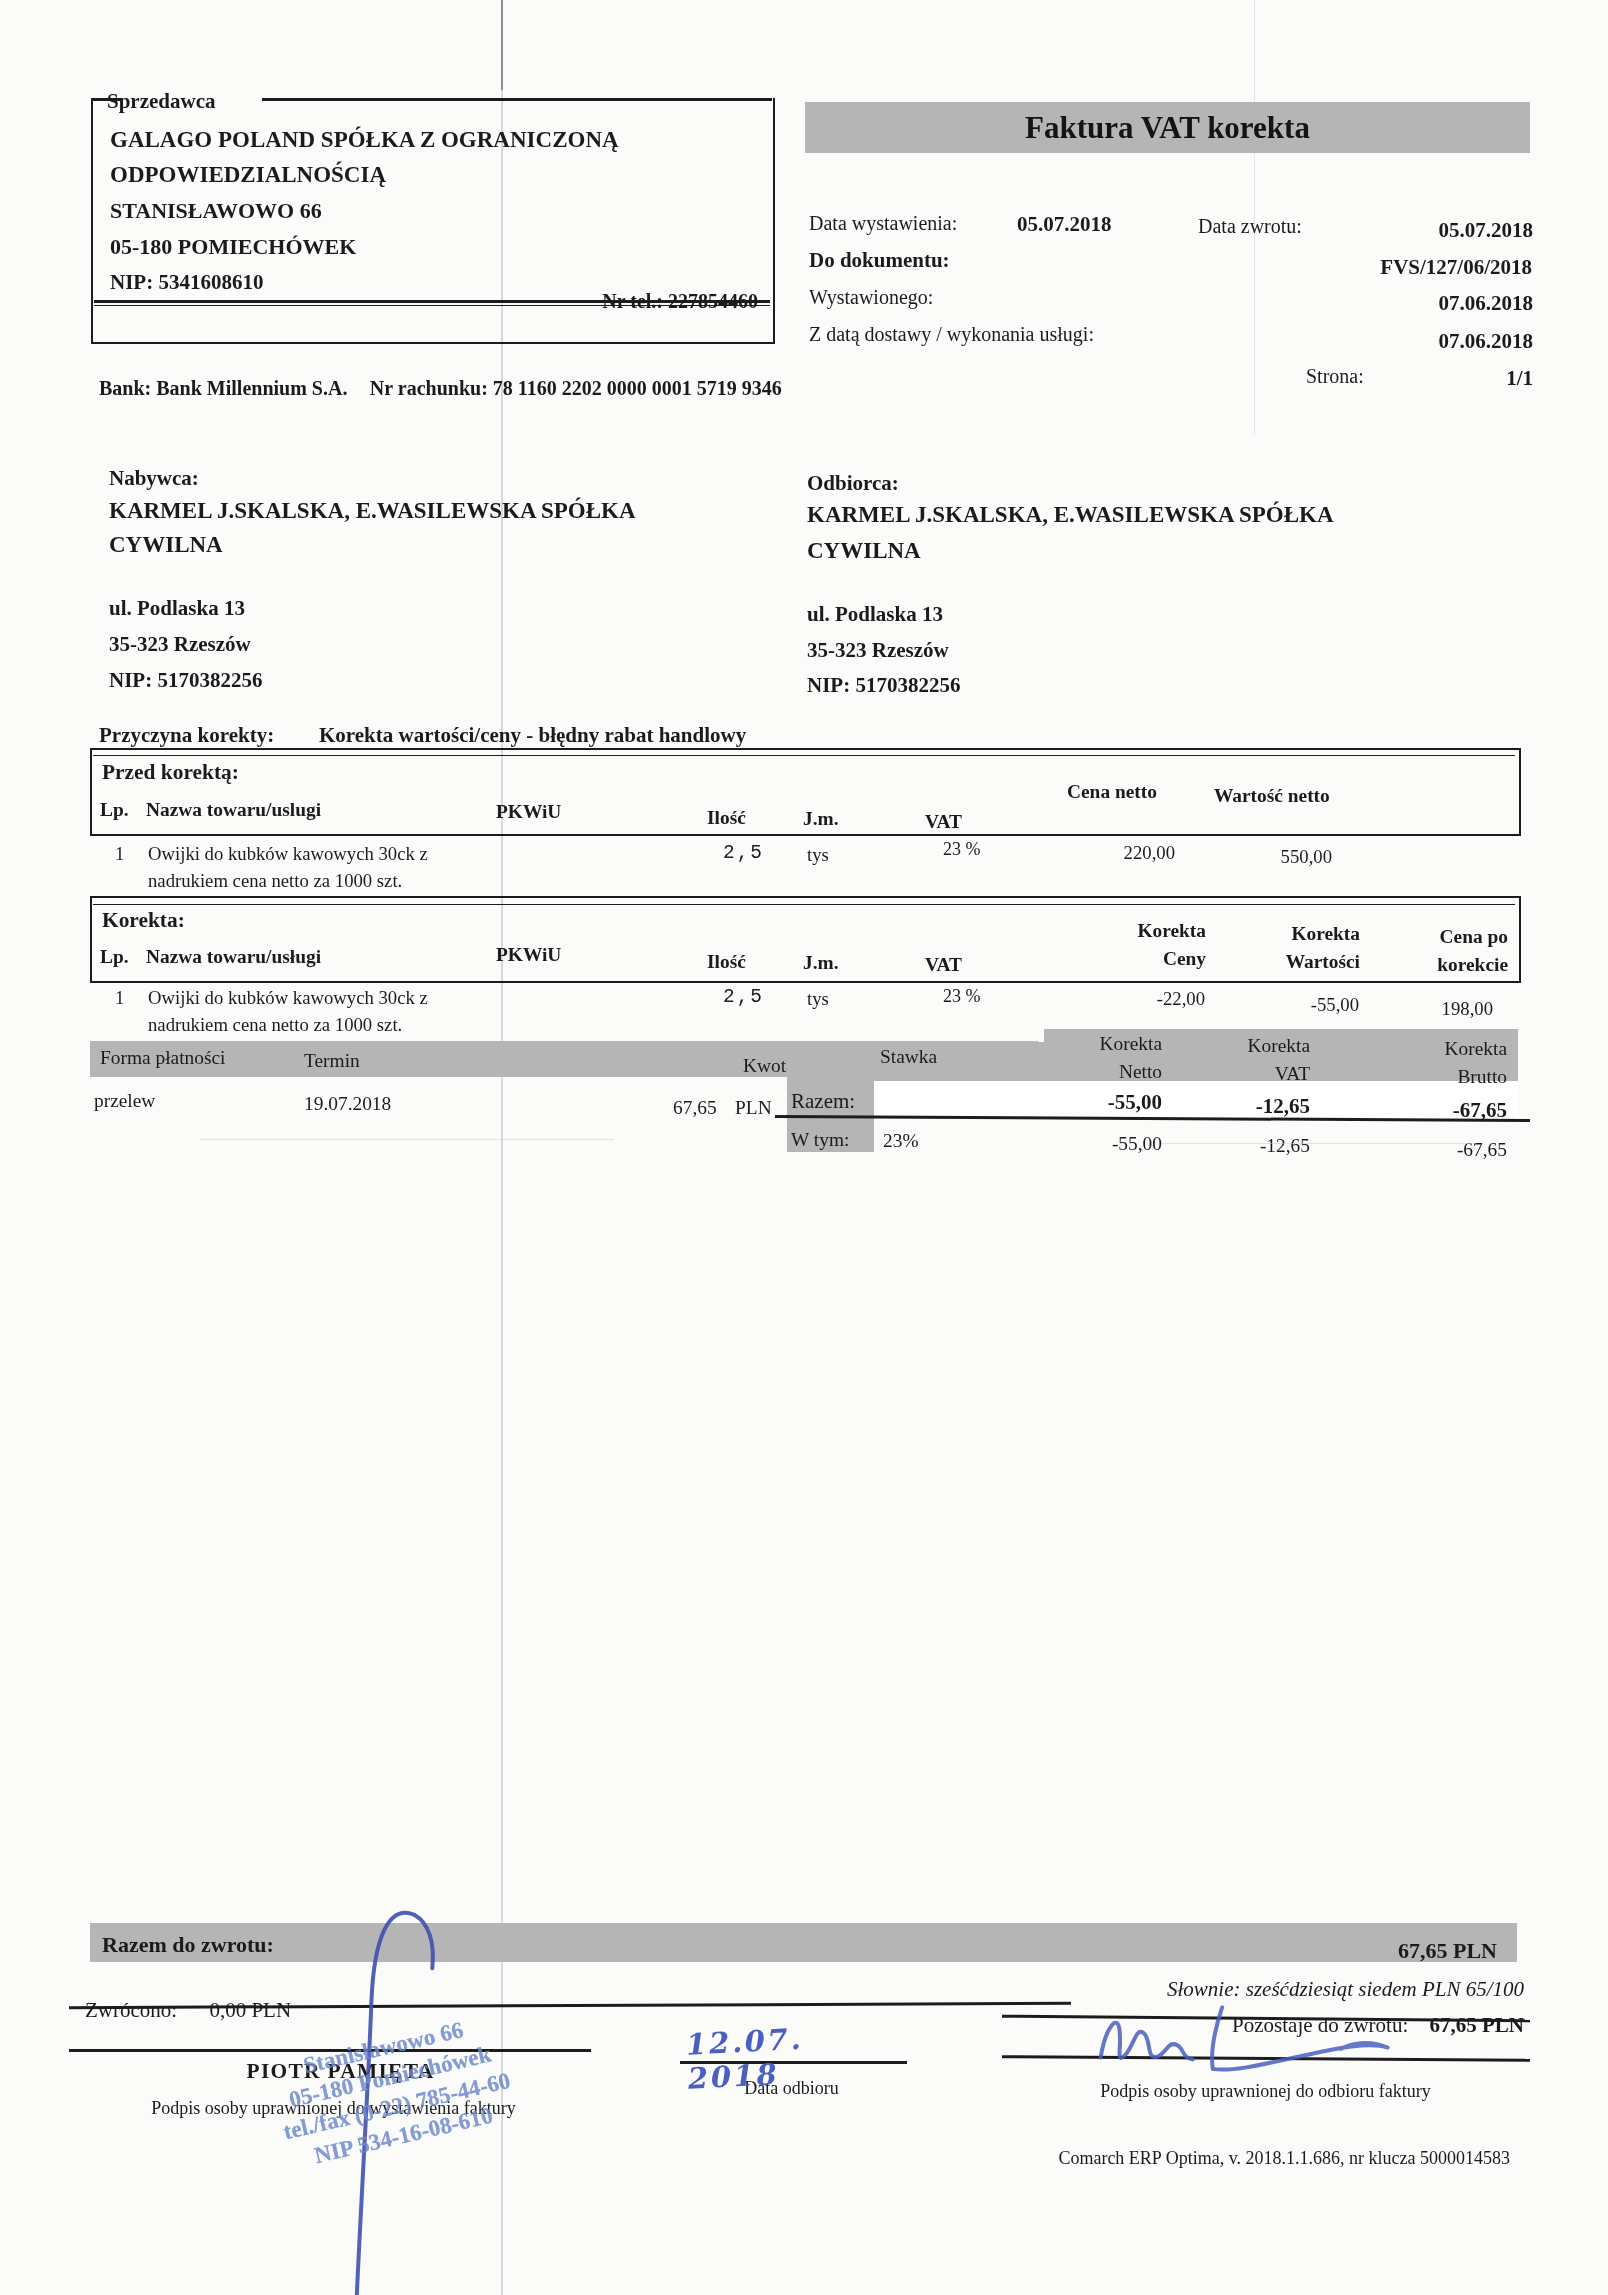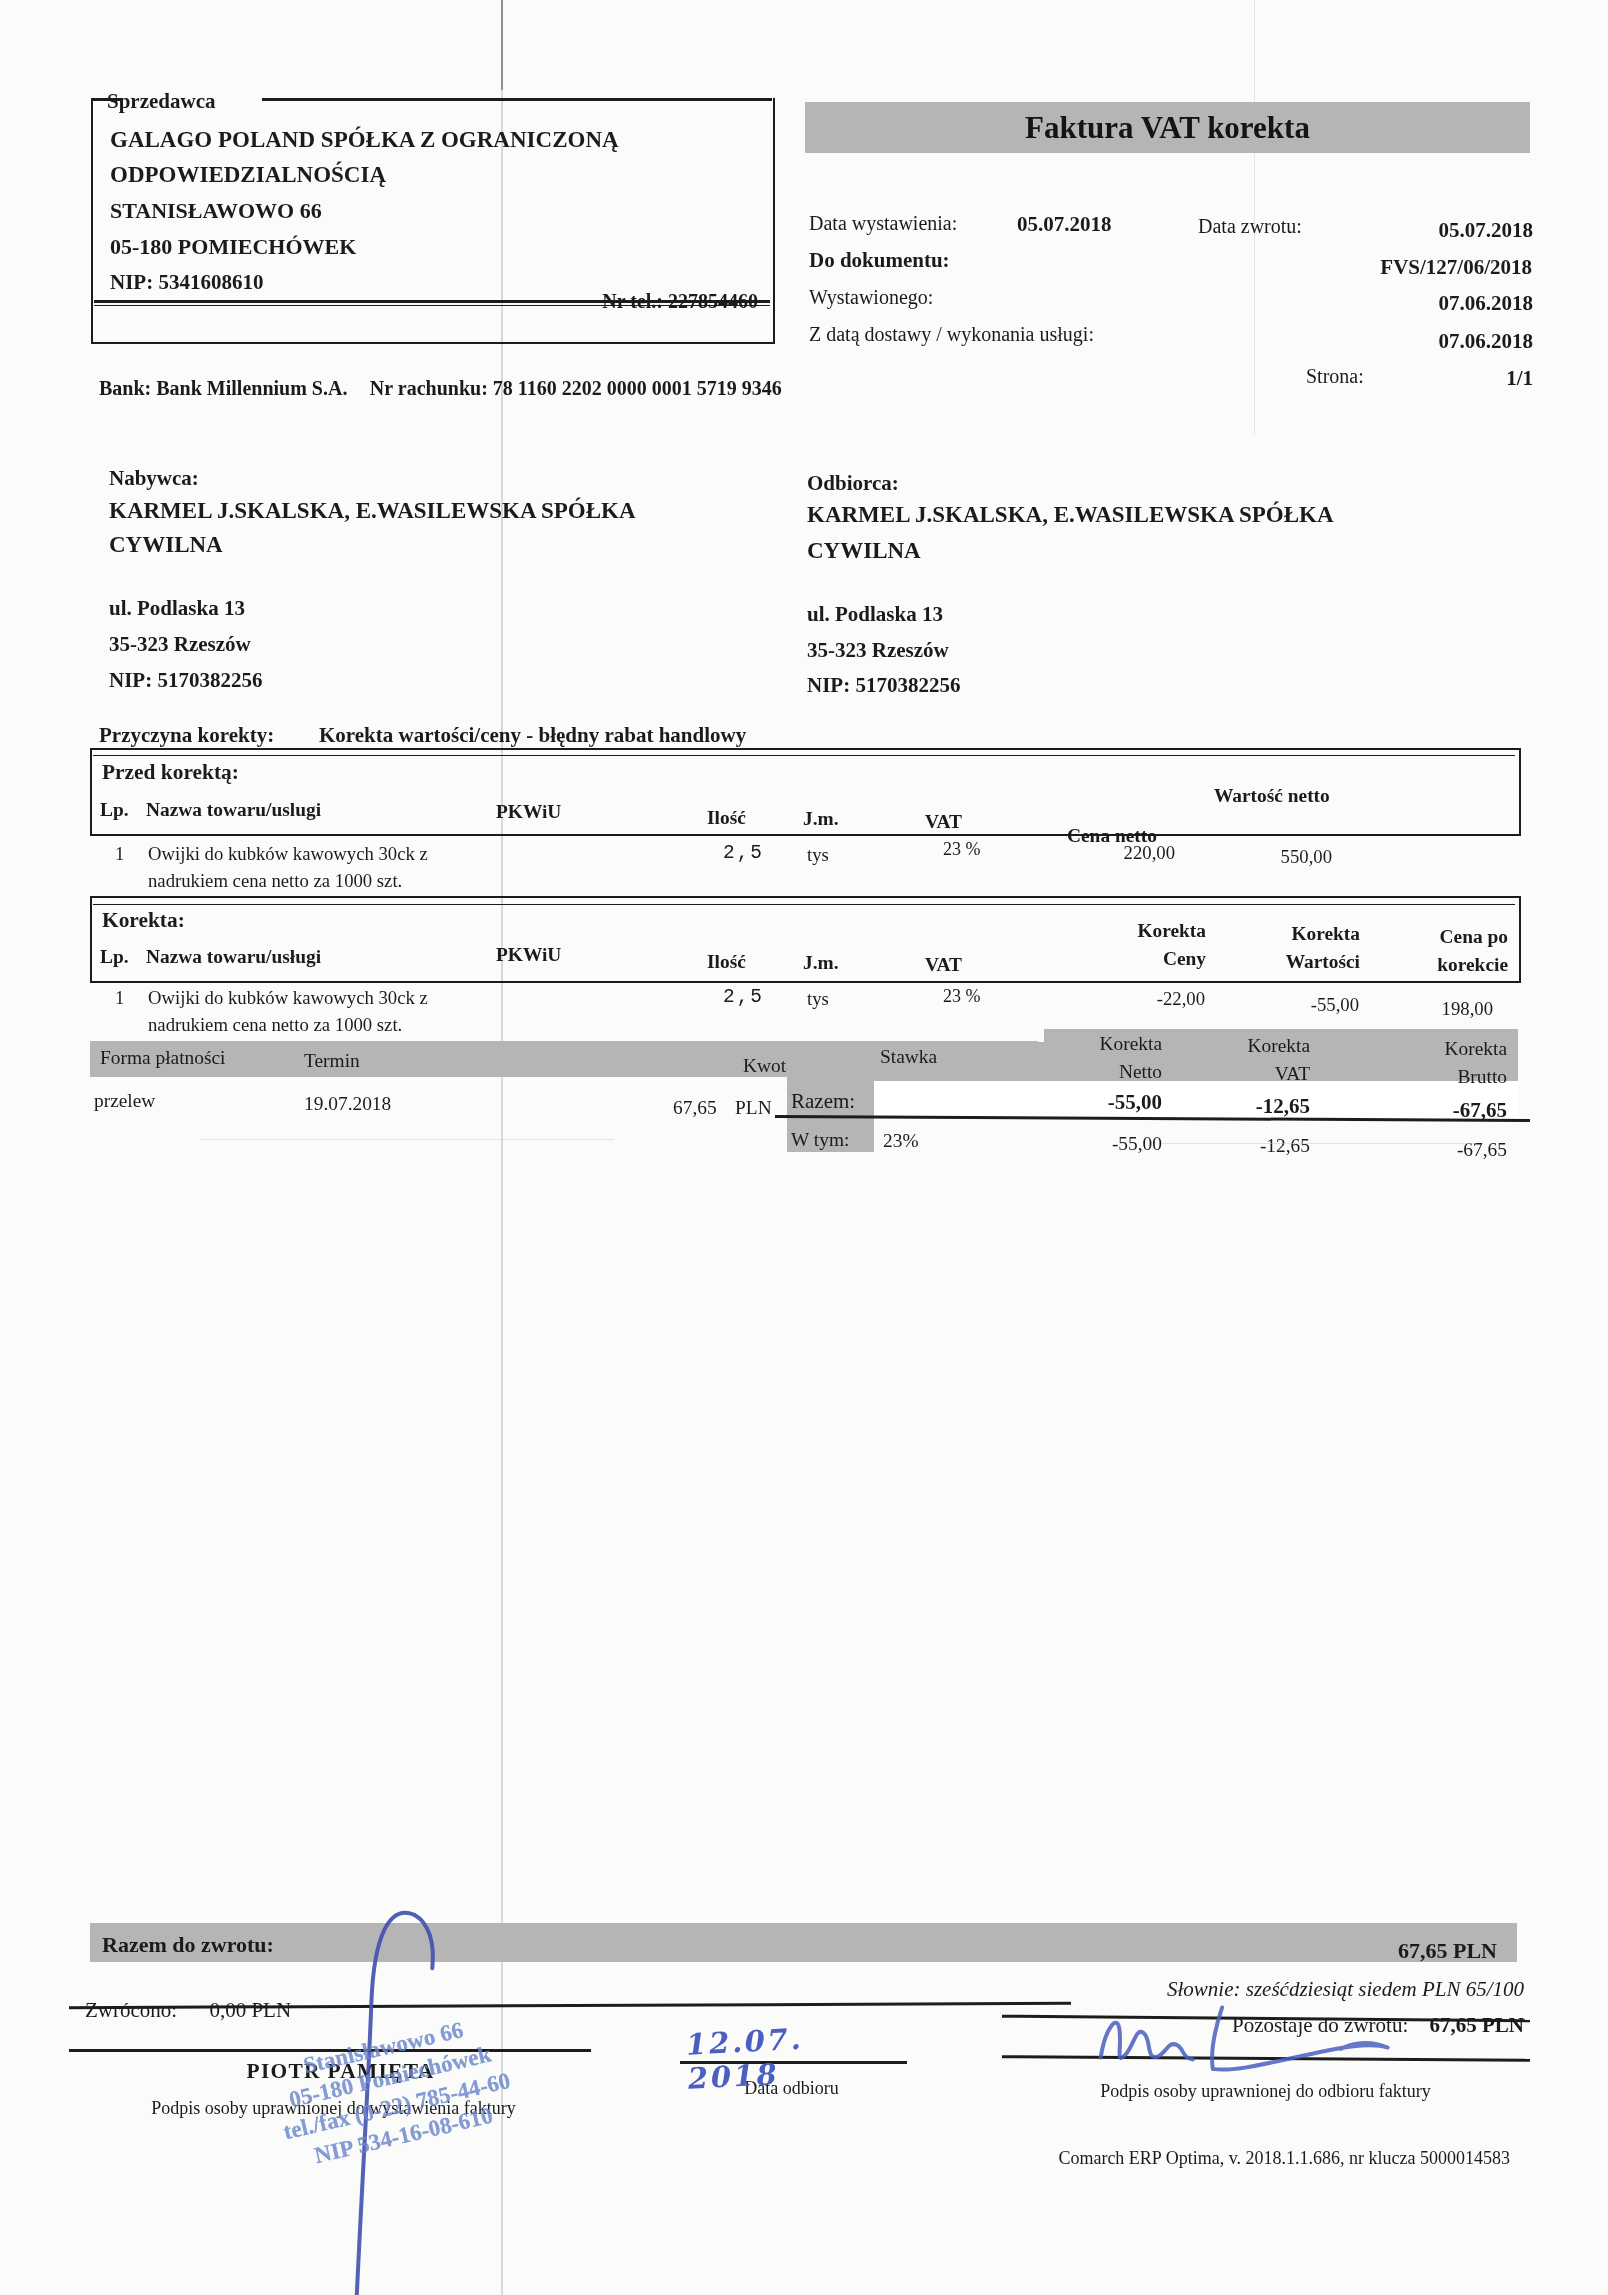--- a/index.html
+++ b/index.html
@@ -84,21 +84,21 @@
 
   <div class="abs" style="left:90px;top:748px;width:1427px;height:84px;border:2.7px solid #1b1b1b;"></div>
   <div class="abs line" style="left:93px;top:755px;width:1422px;height:1.3px;"></div>
   <div class="abs b" style="left:102px;top:760px;font-size:21.4px;">Przed korektą:</div>
   <div class="abs b" style="left:100px;top:799px;font-size:19.4px;">Lp.</div>
   <div class="abs b" style="left:146px;top:799px;font-size:19.4px;">Nazwa towaru/uslugi</div>
   <div class="abs b" style="left:496px;top:801px;font-size:19.4px;">PKWiU</div>
   <div class="abs b" style="left:707px;top:807px;font-size:19.4px;">Ilość</div>
   <div class="abs b" style="left:803px;top:808px;font-size:19.4px;">J.m.</div>
   <div class="abs b" style="left:925px;top:811px;font-size:19.4px;">VAT</div>
-  <div class="abs b" style="left:1067px;top:781px;font-size:19.4px;margin-top:44px;">Cena netto</div>
+  <div class="abs b" style="left:1067px;top:781px;font-size:19.4px;">Cena netto</div>
   <div class="abs b" style="left:1214px;top:785px;font-size:19.4px;">Wartość netto</div>
 
   <div class="abs" style="left:115px;top:843px;font-size:18.7px;">1</div>
   <div class="abs" style="left:148px;top:843px;font-size:18.7px;">Owijki do kubków  kawowych 30ck z</div>
   <div class="abs" style="left:148px;top:870px;font-size:18.7px;">nadrukiem cena netto za 1000 szt.</div>
   <div class="abs num" style="left:723px;top:842px;font-size:19.4px;">2,5</div>
   <div class="abs" style="left:807px;top:844px;font-size:18.7px;">tys</div>
   <div class="abs" style="left:943px;top:839px;font-size:18px;">23 %</div>
   <div class="abs r" style="left:1075px;top:842px;width:100px;font-size:18.7px;">220,00</div>
   <div class="abs r" style="left:1232px;top:846px;width:100px;font-size:18.7px;">550,00</div>

